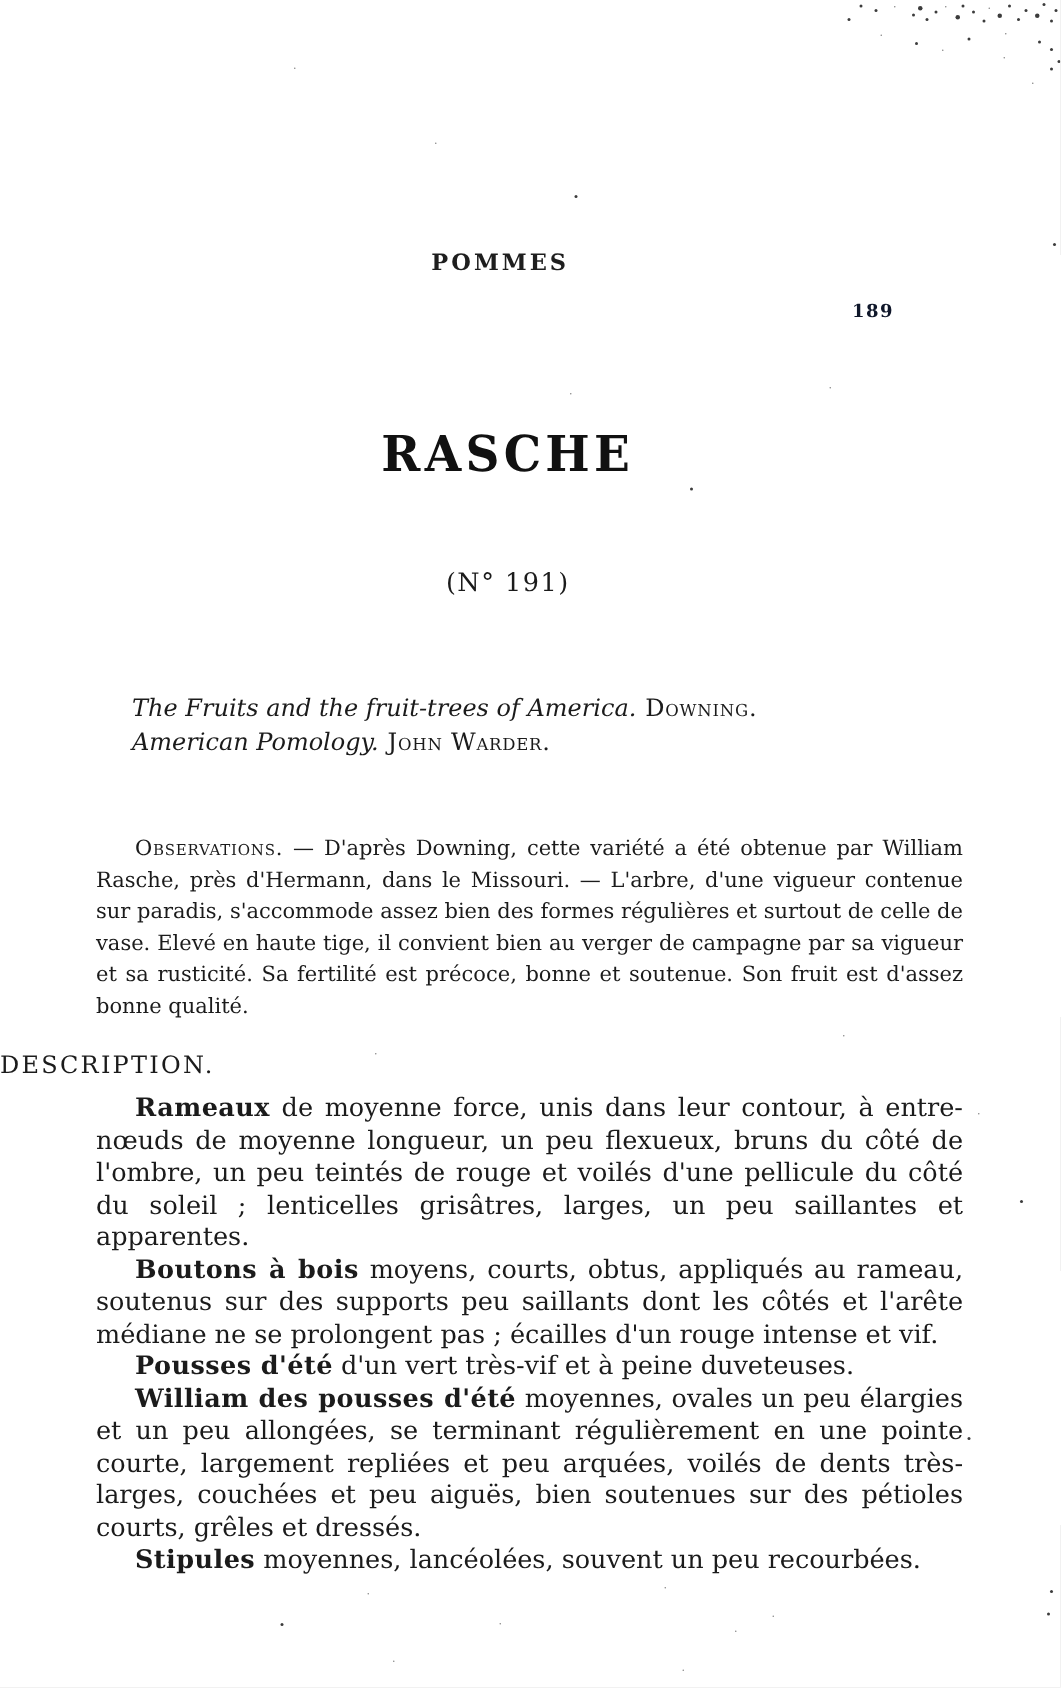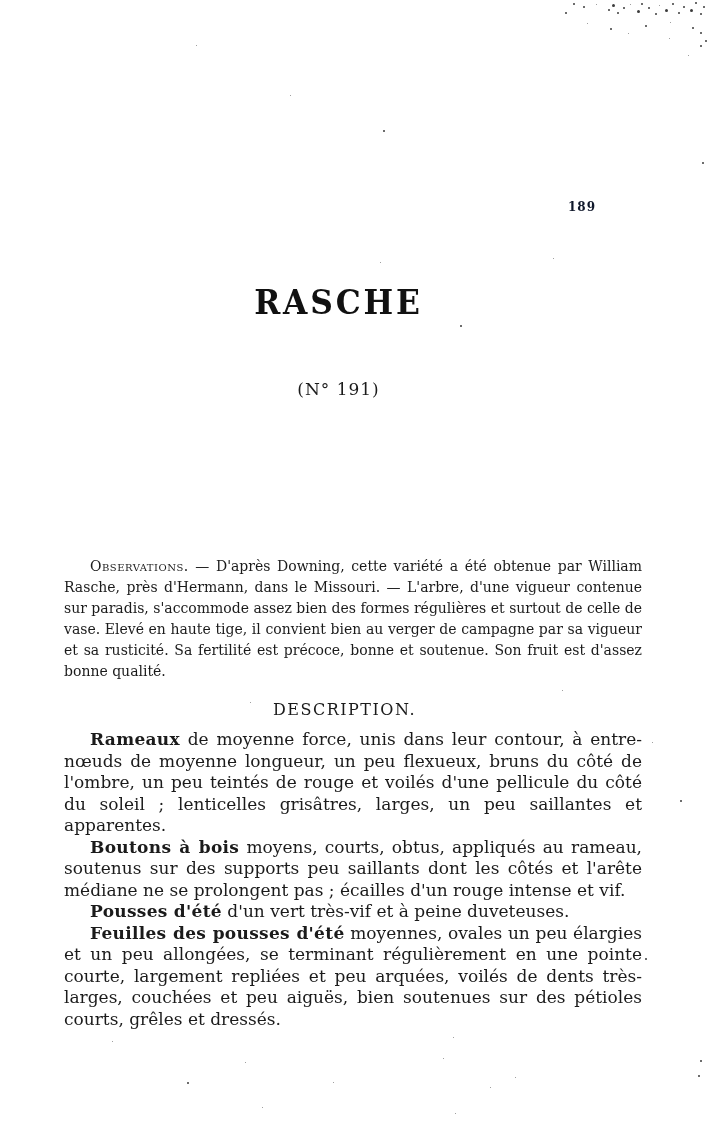--- a/index.html
+++ b/index.html
@@ -30,54 +30,60 @@
   }
   .ref-work{font-style:italic;}
   .ref-author{font-variant:small-caps;letter-spacing:0.5px;margin-left:6px;}
   .observations{
     top:556px;left:64px;width:578px;
     font-size:14px;line-height:20.9px;text-align:justify;
   }
   .observations p{margin:0;text-indent:26px;}
   .sc{font-variant:small-caps;letter-spacing:0.5px;}
   .section-heading{
-    top:700px;left:12px;right:30px;text-align:center;
+    top:700px;left:0;right:30px;text-align:left;
     font-size:16px;letter-spacing:1.5px;color:#1b1b1b;
   }
   .description{
     top:729px;left:64px;width:578px;
     font-size:17px;line-height:21.5px;text-align:justify;
   }
   .description p{margin:0;text-indent:26px;}
   .lead{font-weight:700;letter-spacing:0.3px;}
   .noise,.noise div{position:absolute;}
   .noise div{background:#1a1a1a;border-radius:50%;}
 </style>
 </head>
 <body>
 
 <div class="page">
 
+  <div class="abs running-title">POMMES</div>
   <div class="abs page-number">189</div>
 
   <div class="abs variety-title">RASCHE</div>
   <div class="abs variety-number">(N° 191)</div>
 
+  <div class="abs references">
+    <div><span class="ref-work">The Fruits and the fruit-trees of America.</span><span class="ref-author">Downing.</span></div>
+    <div><span class="ref-work">American Pomology.</span><span class="ref-author">John Warder.</span></div>
+  </div>
 
   <div class="abs observations">
     <p><span class="sc">Observations.</span><span> — D'après Downing, cette variété a été obtenue par William Rasche, près d'Hermann, dans le Missouri. — L'arbre, d'une vigueur contenue sur paradis, s'accommode assez bien des formes régulières et surtout de celle de vase. Elevé en haute tige, il convient bien au verger de campagne par sa vigueur et sa rusticité. Sa fertilité est précoce, bonne et soutenue. Son fruit est d'assez bonne qualité.</span></p>
   </div>
 
   <div class="abs section-heading">DESCRIPTION.</div>
 
   <div class="abs description">
     <p><span class="lead">Rameaux</span><span> de moyenne force, unis dans leur contour, à entre-nœuds de moyenne longueur, un peu flexueux, bruns du côté de l'ombre, un peu teintés de rouge et voilés d'une pellicule du côté du soleil ; lenticelles grisâtres, larges, un peu saillantes et apparentes.</span></p>
     <p><span class="lead">Boutons à bois</span><span> moyens, courts, obtus, appliqués au rameau, soutenus sur des supports peu saillants dont les côtés et l'arête médiane ne se prolongent pas ; écailles d'un rouge intense et vif.</span></p>
     <p><span class="lead">Pousses d'été</span><span> d'un vert très-vif et à peine duveteuses.</span></p>
-    <p><span class="lead">Feuilles des pousses d'été</span><span> moyennes, ovales un peu élargies et un peu allongées, se terminant régulièrement en une pointe courte, largement repliées et peu arquées, voilés de dents très-larges, couchées et peu aiguës, bien soutenues sur des pétioles courts, grêles et dressés.</span></p>
+    <p><span class="lead">William des pousses d'été</span><span> moyennes, ovales un peu élargies et un peu allongées, se terminant régulièrement en une pointe courte, largement repliées et peu arquées, voilés de dents très-larges, couchées et peu aiguës, bien soutenues sur des pétioles courts, grêles et dressés.</span></p>
+    <p><span class="lead">Stipules</span><span> moyennes, lancéolées, souvent un peu recourbées.</span></p>
   </div>
 
   <div class="noise" id="noise-layer" style="left:0;top:0;width:707px;height:1125px;pointer-events:none;">
       <div style="left: 573px; top: 3px; width: 2px; height: 2px; opacity: 0.85;"></div>
       <div style="left: 583px; top: 6px; width: 2px; height: 2px; opacity: 0.85;"></div>
       <div style="left: 596px; top: 4px; width: 1px; height: 1px; opacity: 0.55;"></div>
       <div style="left: 608px; top: 9px; width: 2px; height: 2px; opacity: 0.85;"></div>
       <div style="left: 612px; top: 4px; width: 3px; height: 3px; opacity: 0.85;"></div>
       <div style="left: 617px; top: 12px; width: 2px; height: 2px; opacity: 0.85;"></div>
       <div style="left: 623px; top: 7px; width: 2px; height: 2px; opacity: 0.85;"></div>

